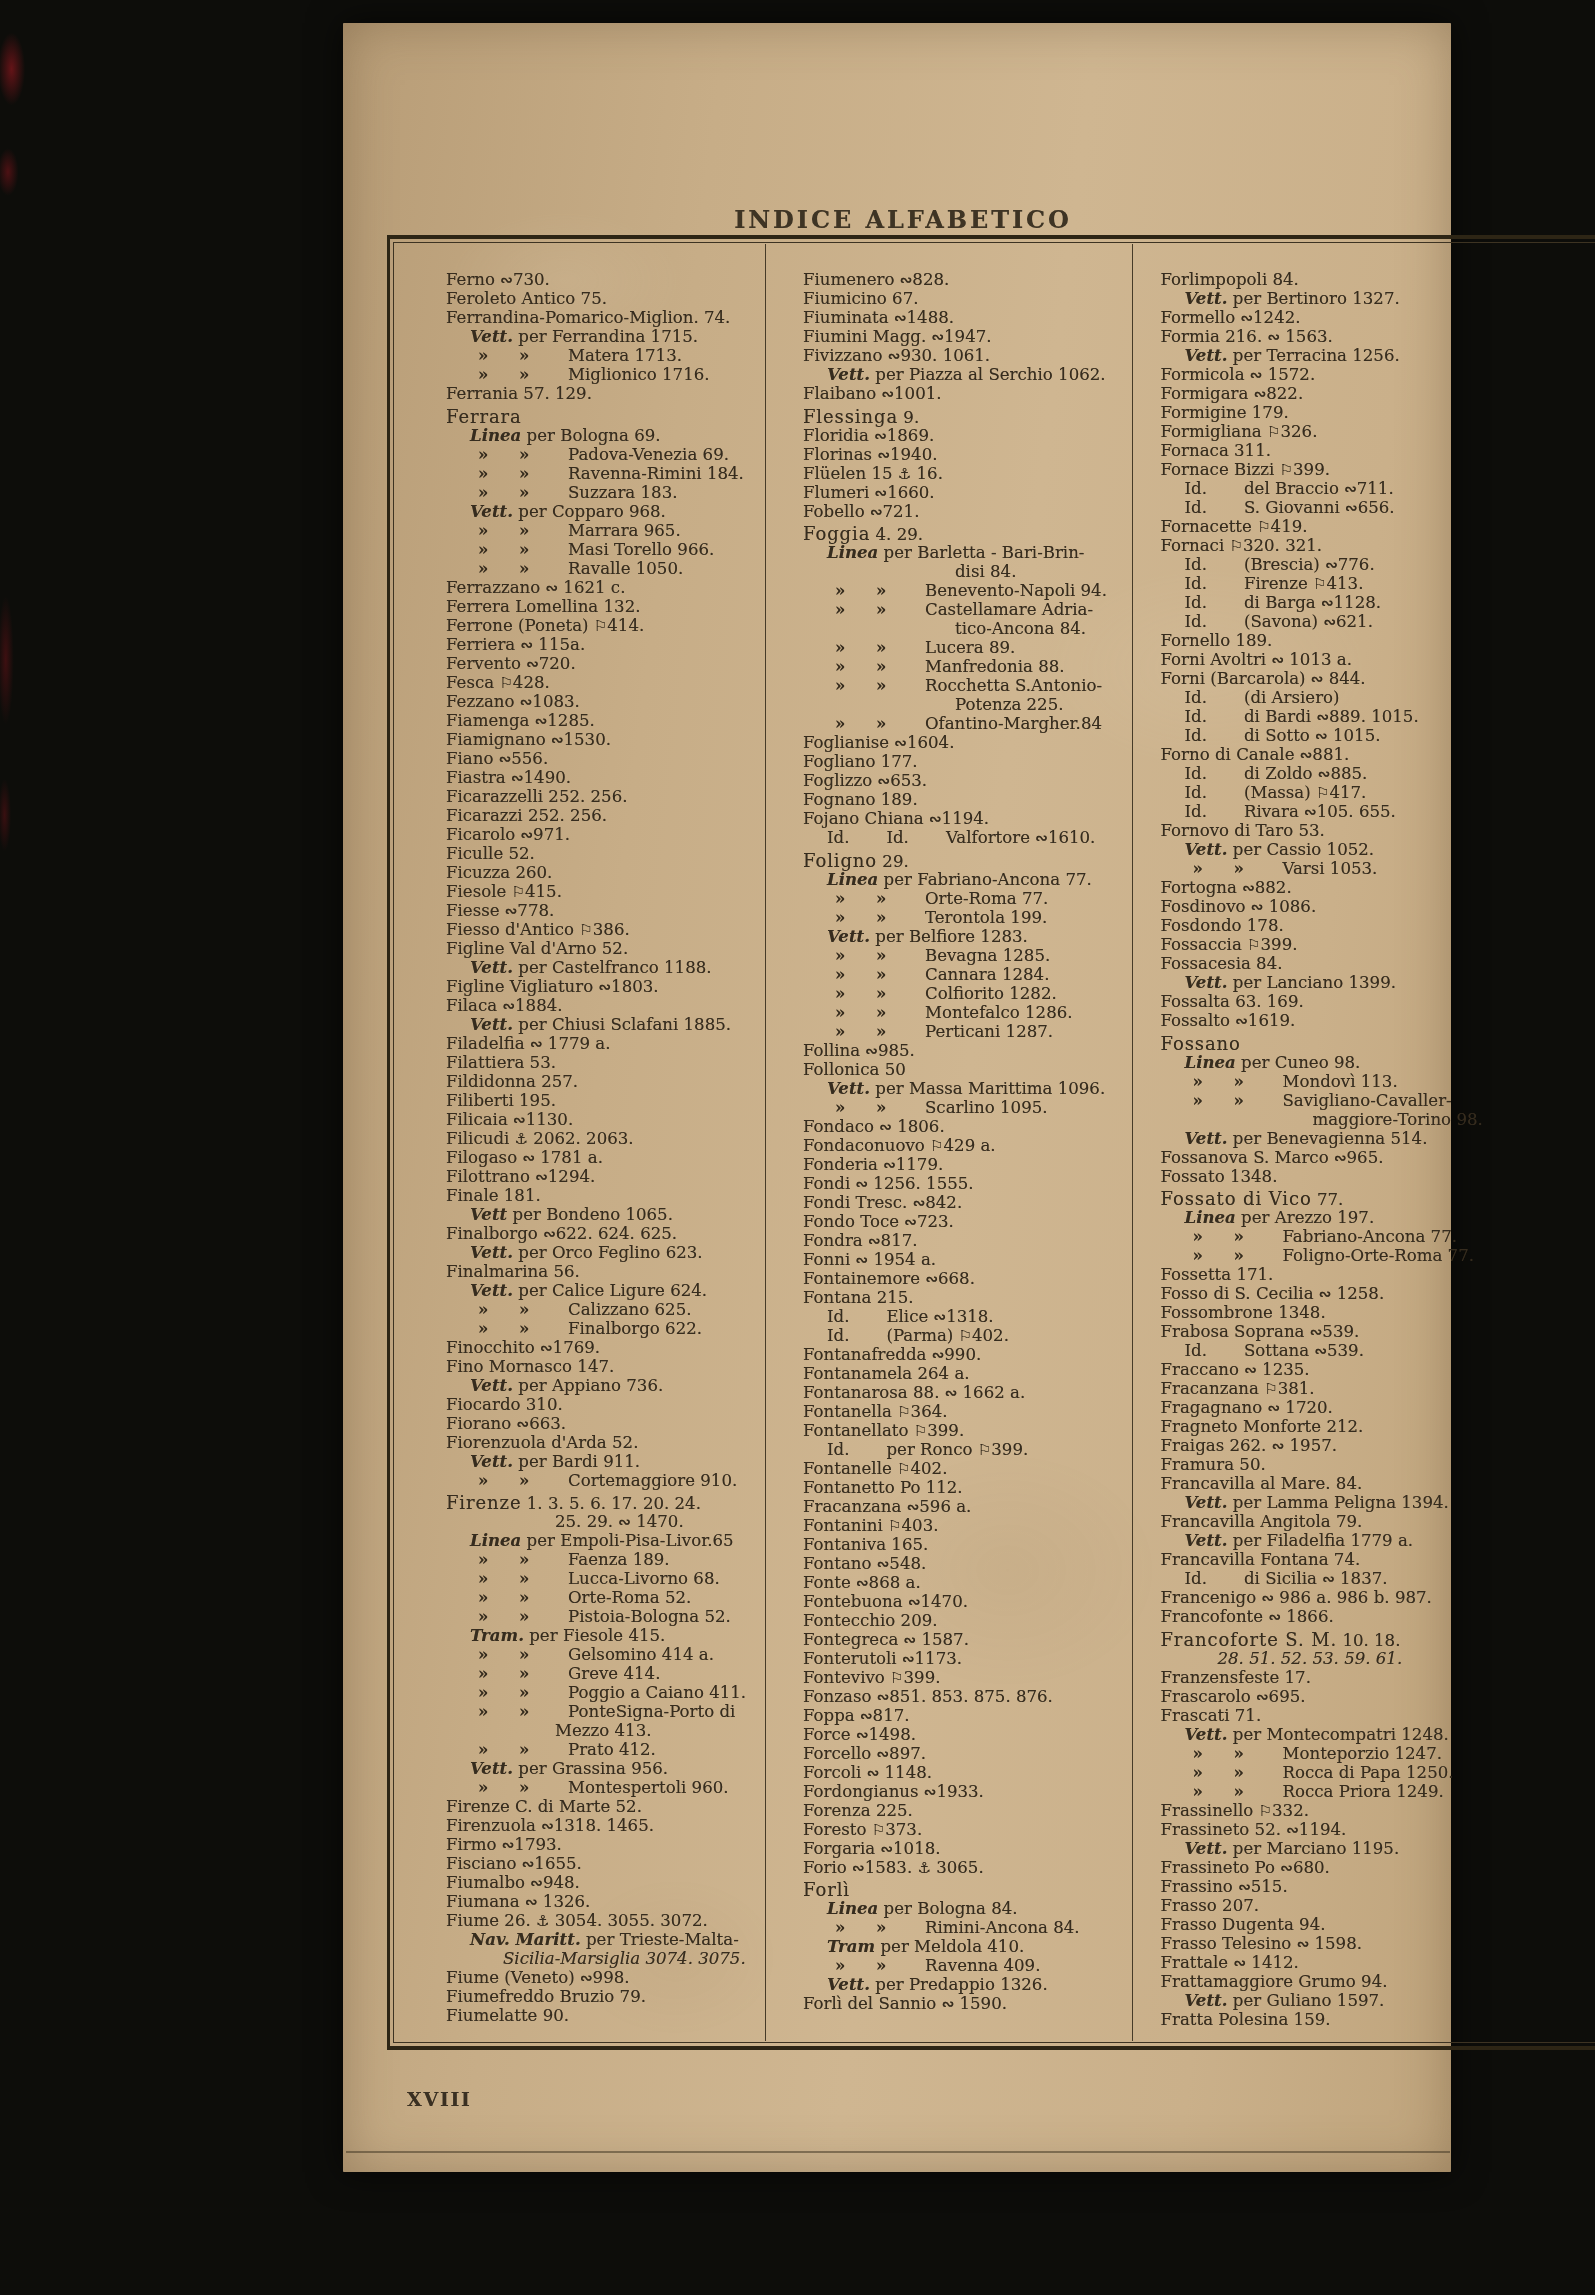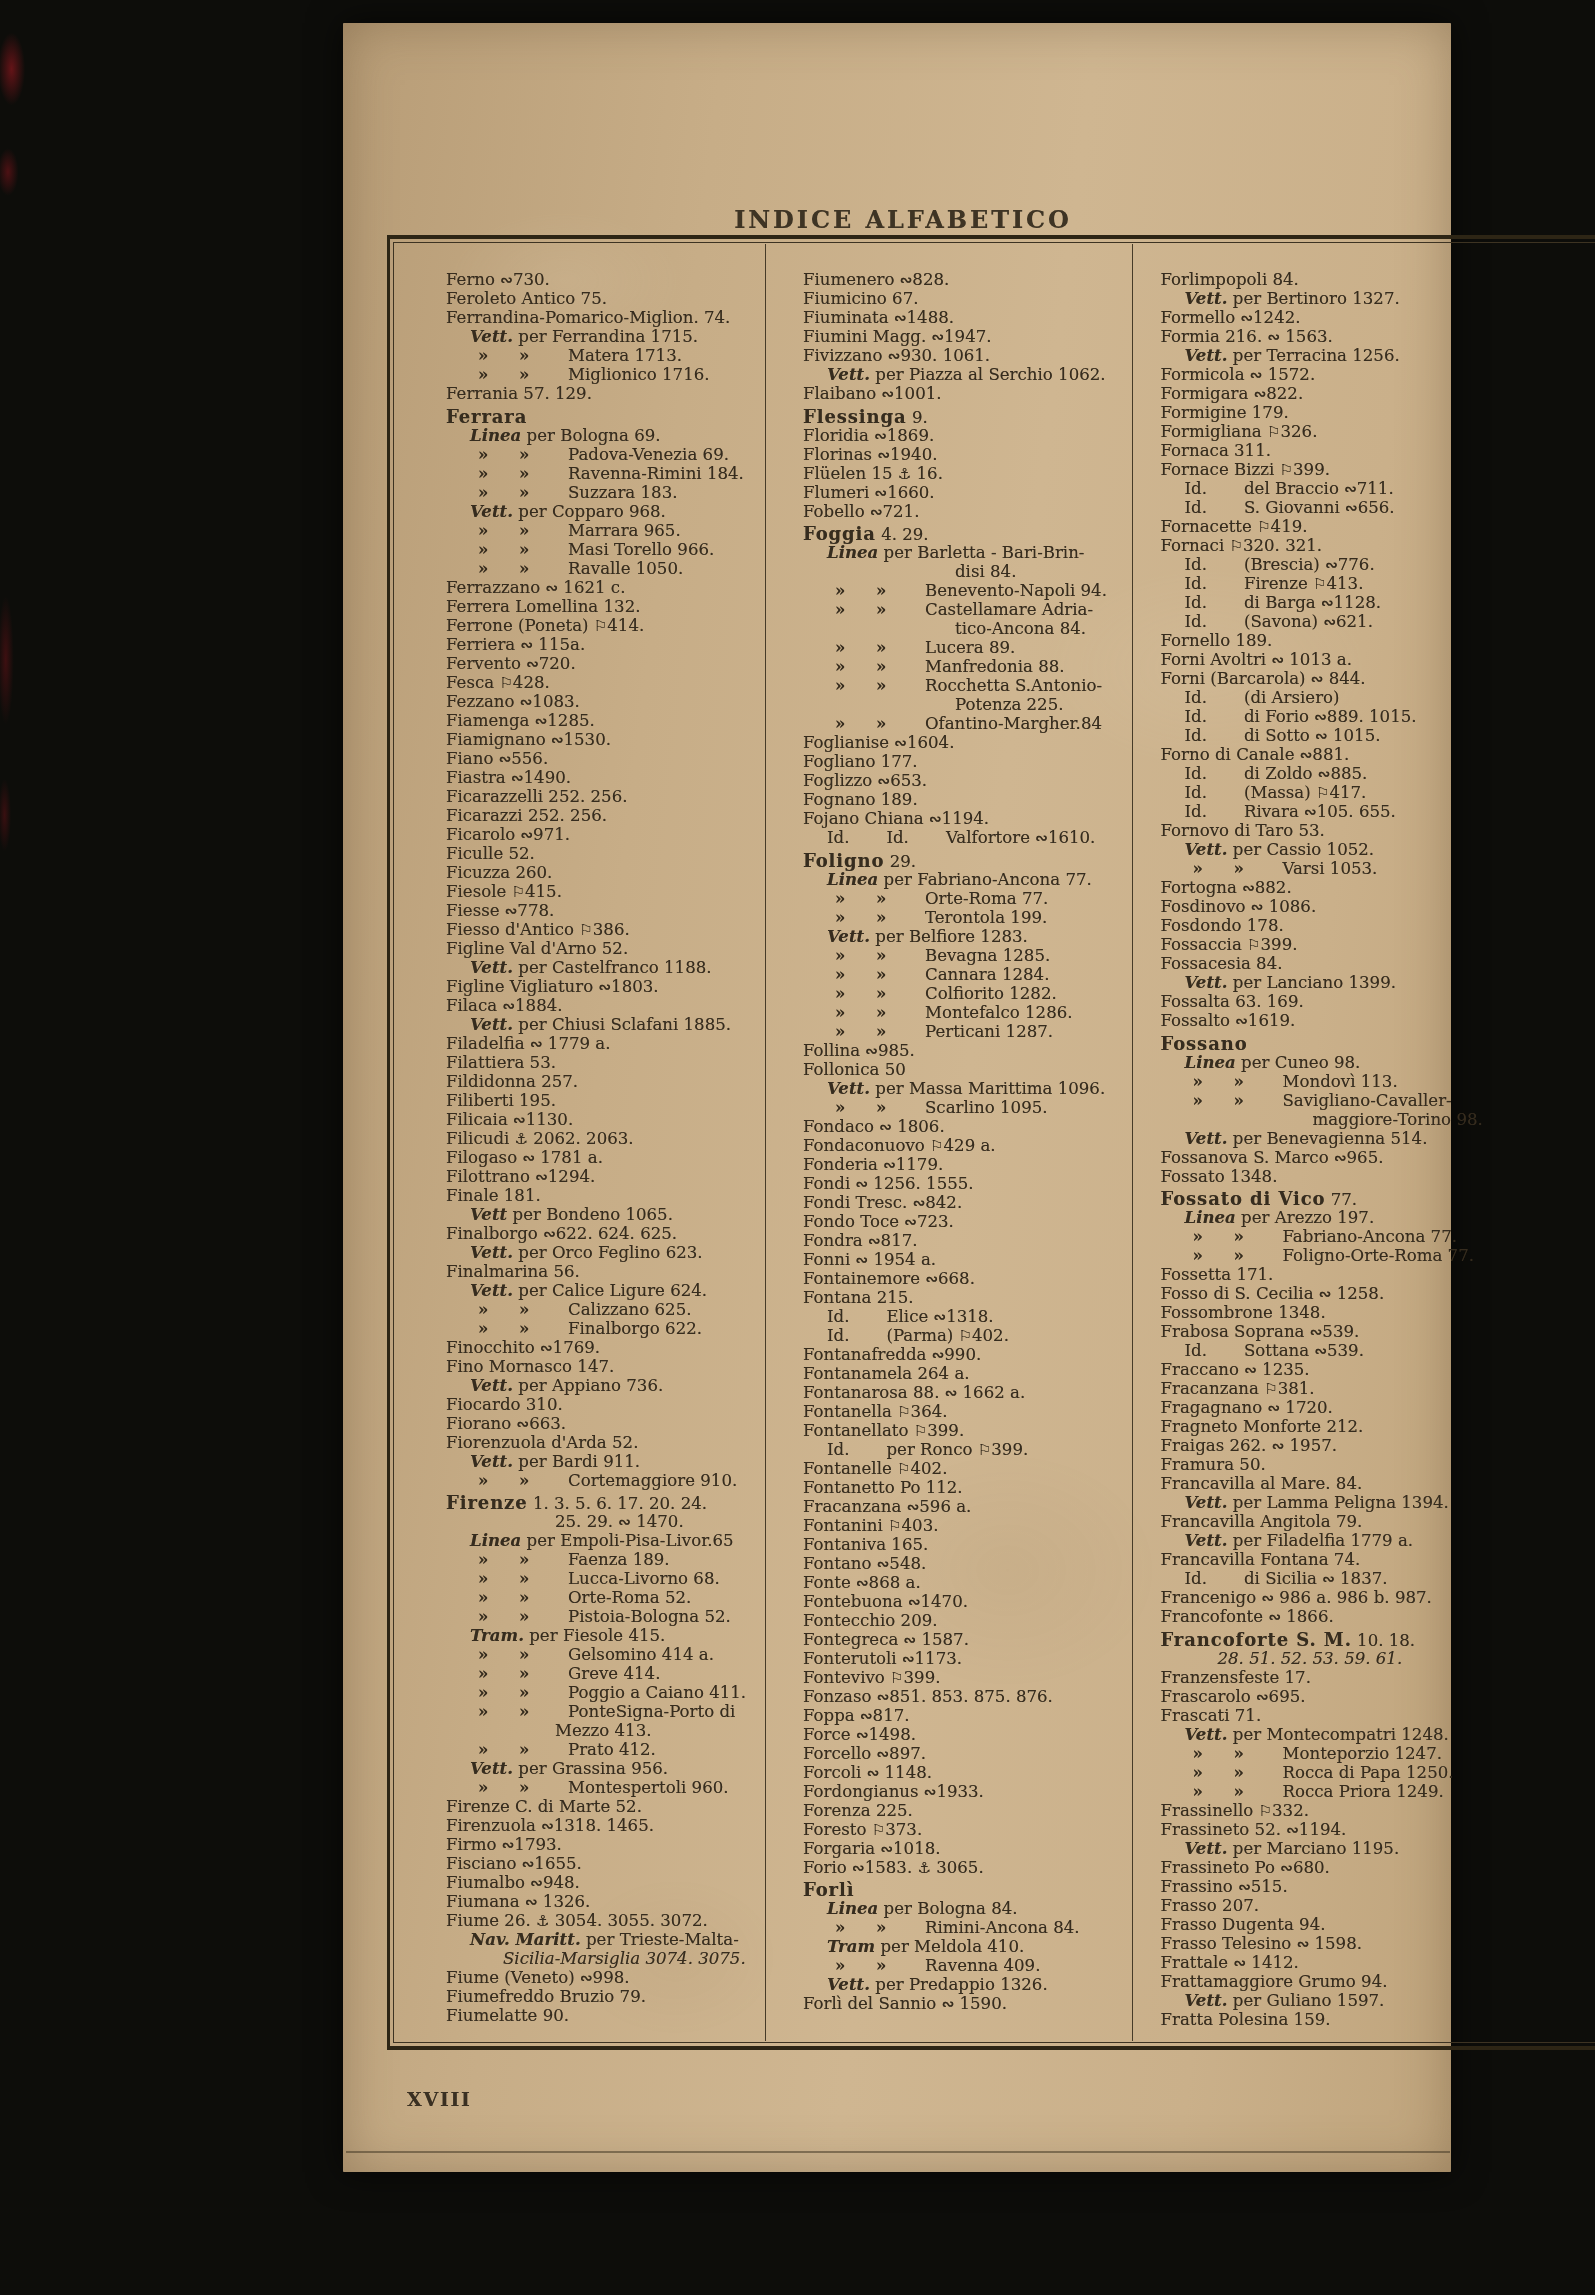--- a/index.html
+++ b/index.html
@@ -70,21 +70,21 @@
     font-size:16.6px;line-height:19px;height:19px;
     color:#362c1e;
     text-shadow:0 0 0.6px rgba(54,44,30,.45);
   }
   .line.head{margin-top:3.4px;}
   .i1{padding-left:24px;}
   .i2{padding-left:32px;}
   .i3{padding-left:57px;font-style:italic;}
   .i4{padding-left:109px;}
   .i5{padding-left:152px;}
-  .sg-b{font-weight:bold;letter-spacing:0.9px;font-size:18px;margin-top:16px;}
+  .sg-b{font-weight:normal;letter-spacing:0.9px;font-size:18px;margin-top:16px;}
   .sg-i{font-style:italic;font-weight:600;}
   .sg-q1{display:inline-block;width:41px;font-weight:bold;}
   .sg-q2{display:inline-block;width:49px;font-weight:bold;}
   .sg-t{display:inline-block;width:37px;}
   .sg-y,.sg-f,.sg-a{
     font-family:"DejaVu Sans", sans-serif;
     font-weight:bold;font-size:15px;
   }
   .page-number{
     position:absolute;left:64px;top:2065px;
@@ -306,21 +306,21 @@
             <div class="line i0"><span class="sg-n">Fornacette </span><span class="sg-f">⚐</span><span class="sg-n">419.</span></div>
             <div class="line i0"><span class="sg-n">Fornaci </span><span class="sg-f">⚐</span><span class="sg-n">320. 321.</span></div>
             <div class="line i1"><span class="sg-n">Id.</span><span class="sg-t"></span><span class="sg-n">(Brescia) </span><span class="sg-y">∾</span><span class="sg-n">776.</span></div>
             <div class="line i1"><span class="sg-n">Id.</span><span class="sg-t"></span><span class="sg-n">Firenze </span><span class="sg-f">⚐</span><span class="sg-n">413.</span></div>
             <div class="line i1"><span class="sg-n">Id.</span><span class="sg-t"></span><span class="sg-n">di Barga </span><span class="sg-y">∾</span><span class="sg-n">1128.</span></div>
             <div class="line i1"><span class="sg-n">Id.</span><span class="sg-t"></span><span class="sg-n">(Savona) </span><span class="sg-y">∾</span><span class="sg-n">621.</span></div>
             <div class="line i0"><span class="sg-n">Fornello 189.</span></div>
             <div class="line i0"><span class="sg-n">Forni Avoltri </span><span class="sg-y">∾</span><span class="sg-n"> 1013 a.</span></div>
             <div class="line i0"><span class="sg-n">Forni (Barcarola) </span><span class="sg-y">∾</span><span class="sg-n"> 844.</span></div>
             <div class="line i1"><span class="sg-n">Id.</span><span class="sg-t"></span><span class="sg-n">(di Arsiero)</span></div>
-            <div class="line i1"><span class="sg-n">Id.</span><span class="sg-t"></span><span class="sg-n">di Forio </span><span class="sg-y">∾</span><span class="sg-n">889. 1015.</span></div>
+            <div class="line i1"><span class="sg-n">Id.</span><span class="sg-t"></span><span class="sg-n">di Bardi </span><span class="sg-y">∾</span><span class="sg-n">889. 1015.</span></div>
             <div class="line i1"><span class="sg-n">Id.</span><span class="sg-t"></span><span class="sg-n">di Sotto </span><span class="sg-y">∾</span><span class="sg-n"> 1015.</span></div>
             <div class="line i0"><span class="sg-n">Forno di Canale </span><span class="sg-y">∾</span><span class="sg-n">881.</span></div>
             <div class="line i1"><span class="sg-n">Id.</span><span class="sg-t"></span><span class="sg-n">di Zoldo </span><span class="sg-y">∾</span><span class="sg-n">885.</span></div>
             <div class="line i1"><span class="sg-n">Id.</span><span class="sg-t"></span><span class="sg-n">(Massa) </span><span class="sg-f">⚐</span><span class="sg-n">417.</span></div>
             <div class="line i1"><span class="sg-n">Id.</span><span class="sg-t"></span><span class="sg-n">Rivara </span><span class="sg-y">∾</span><span class="sg-n">105. 655.</span></div>
             <div class="line i0"><span class="sg-n">Fornovo di Taro 53.</span></div>
             <div class="line i1"><span class="sg-i">Vett.</span><span class="sg-n"> per Cassio 1052.</span></div>
             <div class="line i2"><span class="sg-q1">»</span><span class="sg-q2">»</span><span class="sg-n">Varsi 1053.</span></div>
             <div class="line i0"><span class="sg-n">Fortogna </span><span class="sg-y">∾</span><span class="sg-n">882.</span></div>
             <div class="line i0"><span class="sg-n">Fosdinovo </span><span class="sg-y">∾</span><span class="sg-n"> 1086.</span></div>

